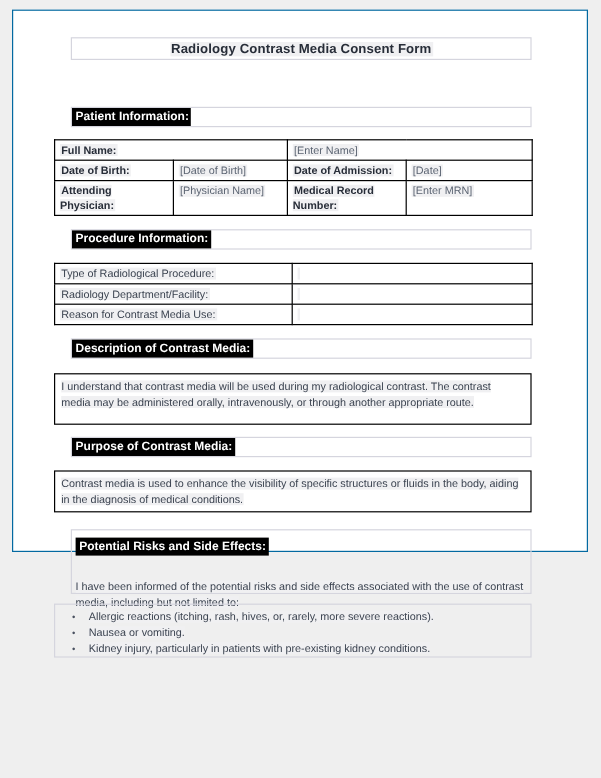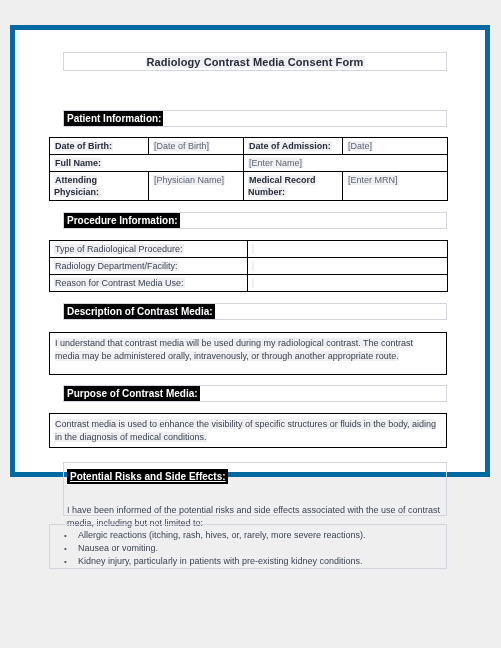--- a/index.html
+++ b/index.html
@@ -11,25 +11,25 @@
     width: 501px;
     height: 648px;
     font-family: "Liberation Sans", sans-serif;
     overflow: hidden;
   }
 
   
   #doc-page {
     position: absolute;
     left: 10px;
-    top: 25px;
+    top: 8px;
     width: 480px;
     height: 452px;
     background: #ffffff;
-    border: 5px solid #0369a1;
+    border: 1px solid #0369a1;
     box-sizing: border-box;
   }
   .ink-strong { color: #272d38; }
 
   
   #title-box {
     position: absolute;
     left: 48px;
     top: 22px;
     width: 384px;
@@ -119,21 +119,20 @@
     padding: 3px 4px 0 3px;
   }
   #risks-box .hl {
     display: inline-block;
     background: #000000;
     color: #ffffff;
     font-size: 10px;
     font-weight: bold;
     line-height: 13px;
     padding: 1px 2px 1px 3px;
-    text-decoration: underline;
   }
   #risks-intro {
     margin-top: 20px;
     font-size: 9px;
     line-height: 13px;
     color: #3b4350;
   }
   #risks-intro span.t { background: #f0f0f2; }
 
   
@@ -179,39 +178,39 @@
 
   <table class="dtable" id="patient-table" style="left:34px; top:107px; width:398px;">
     <colgroup>
       <col style="width:99px;">
         <col style="width:95px;">
       <col style="width:99px;">
         <col style="width:105px;">
     </colgroup>
     <tbody>
       <tr>
+        <td class="lbl" colspan="2">
+          <span>Full Name:</span>
+        </td>
+        <td class="val" colspan="2">
+          <span>[Enter Name]</span>
+        </td>
+      </tr>
+      <tr>
         <td class="lbl">
           <span>Date of Birth:</span>
         </td>
         <td class="val">
           <span>[Date of Birth]</span>
         </td>
         <td class="lbl">
           <span>Date of Admission:</span>
         </td>
         <td class="val">
           <span>[Date]</span>
-        </td>
-      </tr>
-      <tr>
-        <td class="lbl" colspan="2">
-          <span>Full Name:</span>
-        </td>
-        <td class="val" colspan="2">
-          <span>[Enter Name]</span>
         </td>
       </tr>
       <tr>
         <td class="lbl" style="height:24px;">
           <span>Attending Physician:</span>
         </td>
         <td class="val">
           <span>[Physician Name]</span>
         </td>
         <td class="lbl">

